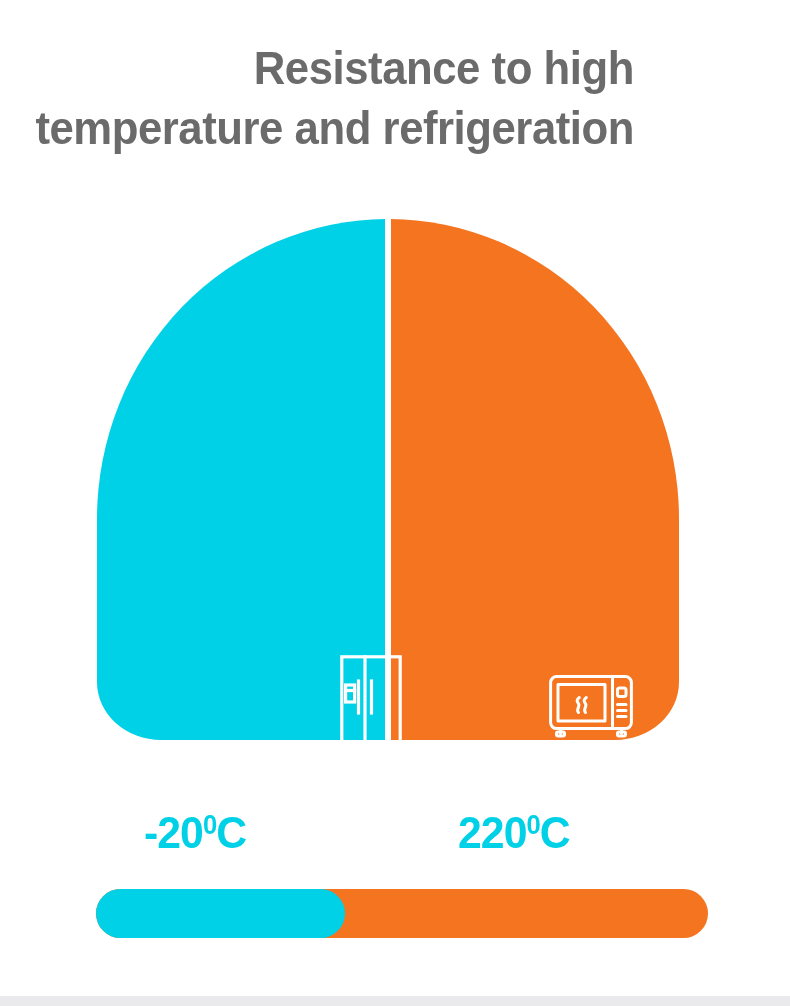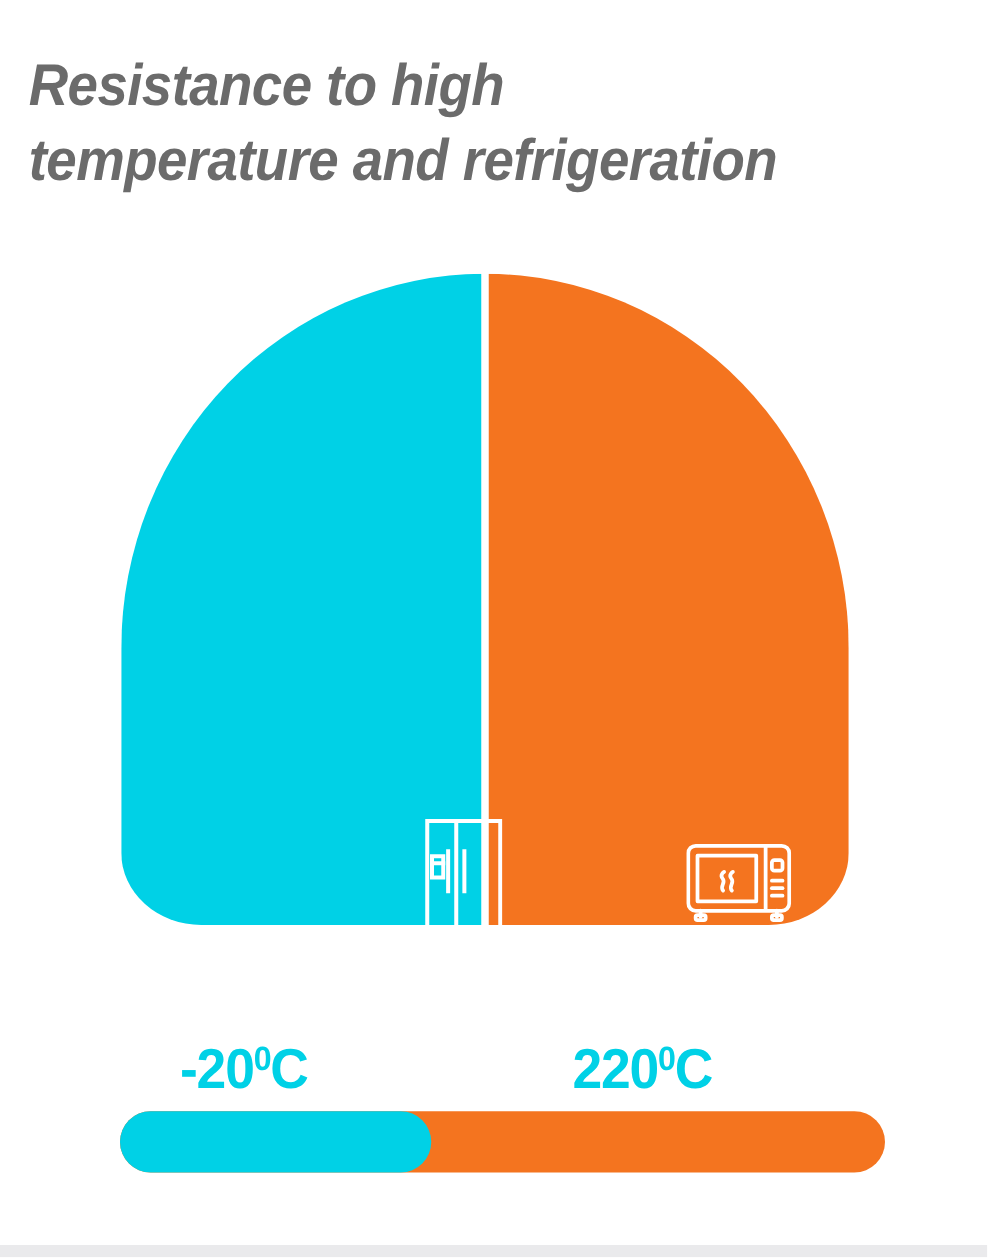--- a/index.html
+++ b/index.html
@@ -23,22 +23,21 @@
     background: #ffffff;
     overflow: hidden;
   }
 
   
   .title-block {
     position: absolute;
     left: 0;
     top: 38px;
     width: 657px;
-    text-align: left;
-    font-style: italic;
+    text-align: right;
   }
   .title-line {
     display: block;
     color: #6b6b6b;
     font-family: "Liberation Sans Narrow", "Liberation Sans", "DejaVu Sans", sans-serif;
     font-weight: bold;
     font-size: 47px;
     line-height: 60px;
     letter-spacing: -0.5px;
     transform: scaleX(0.93);
@@ -96,21 +95,21 @@
     left: 452px;
     top: 456px;
     width: 84px;
     height: 64px;
   }
 
   
   .temp-row {
     position: absolute;
     left: 96px;
-    top: 818px;
+    top: 796px;
     width: 612px;
     height: 62px;
   }
   .temp-label {
     position: absolute;
     top: 0;
     color: #00d1e6;
     font-family: "Liberation Sans Narrow", "Liberation Sans", "DejaVu Sans", sans-serif;
     font-weight: bold;
     font-size: 45px;

